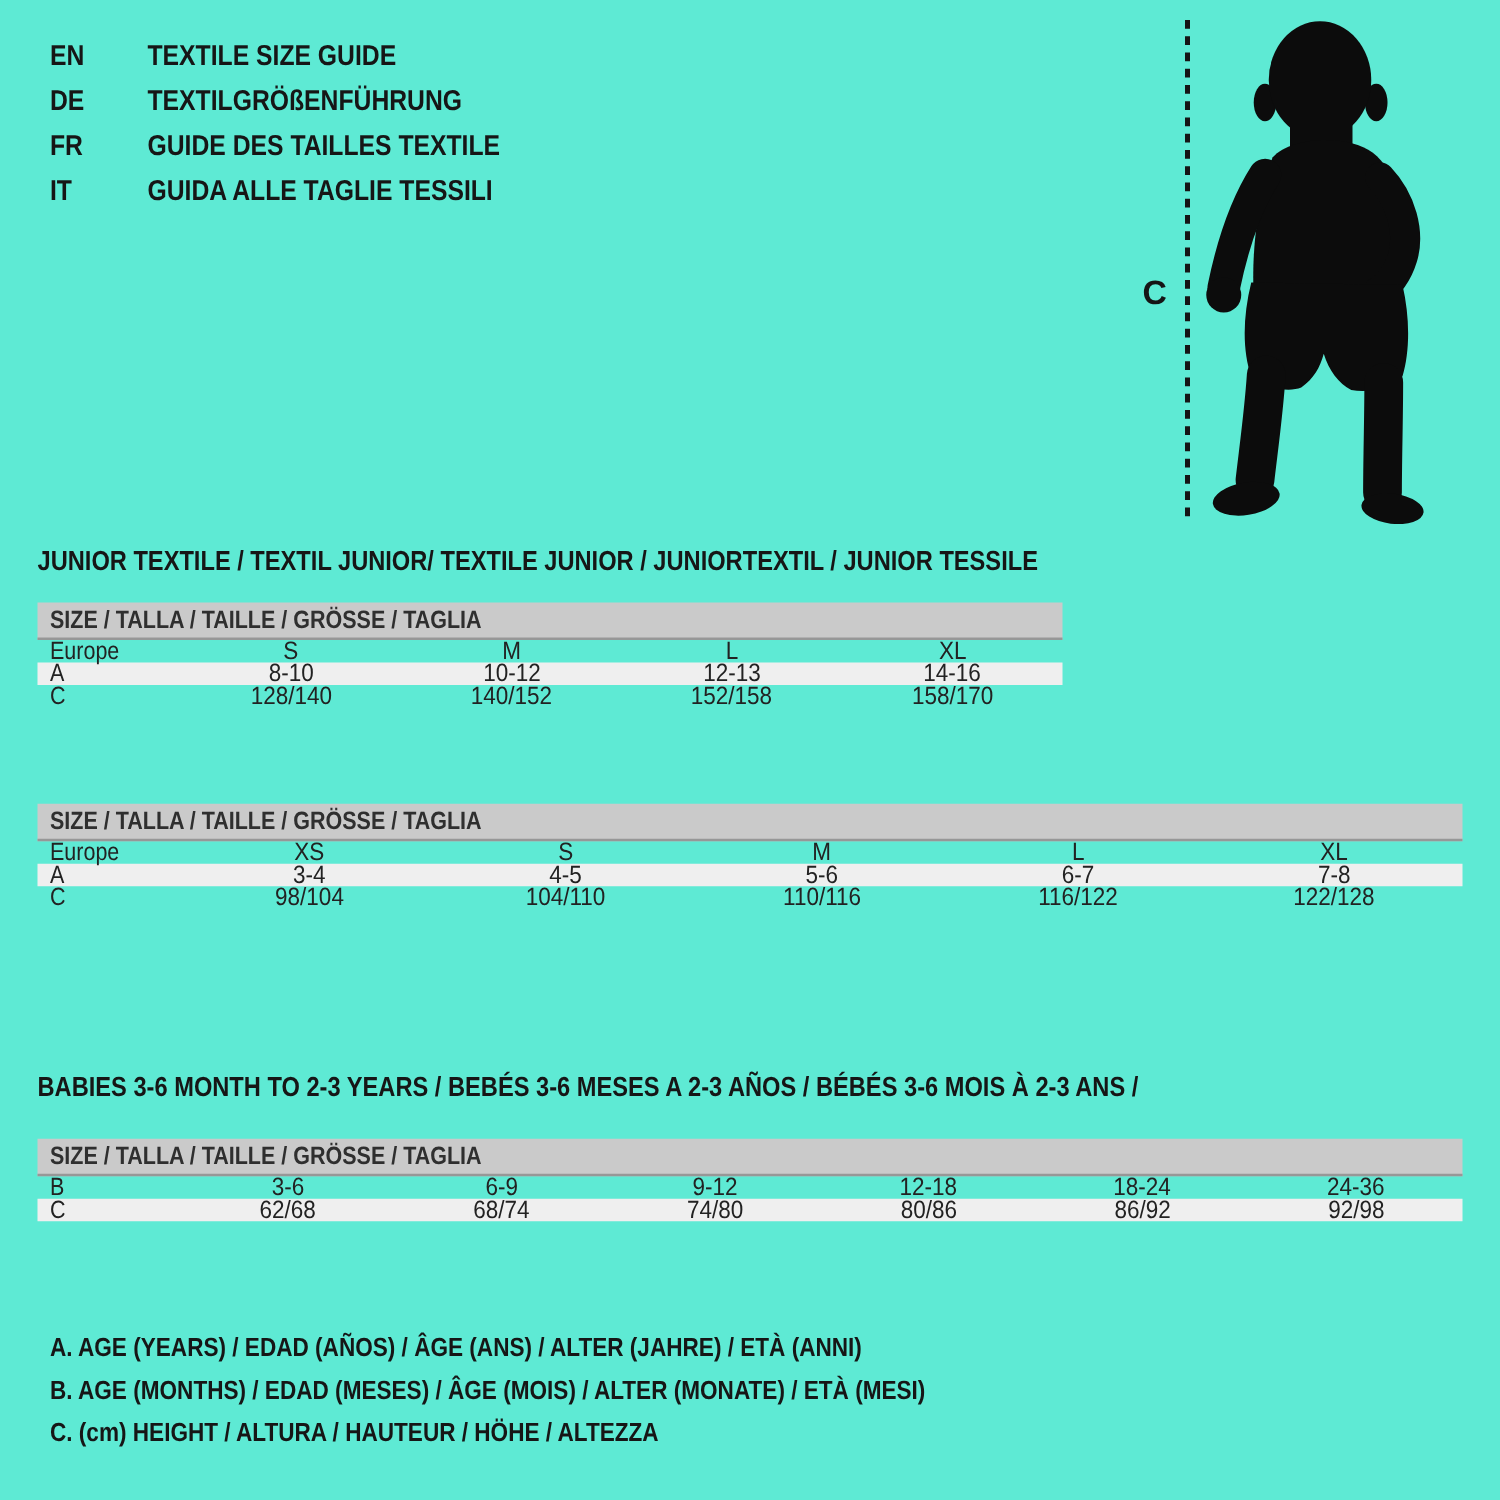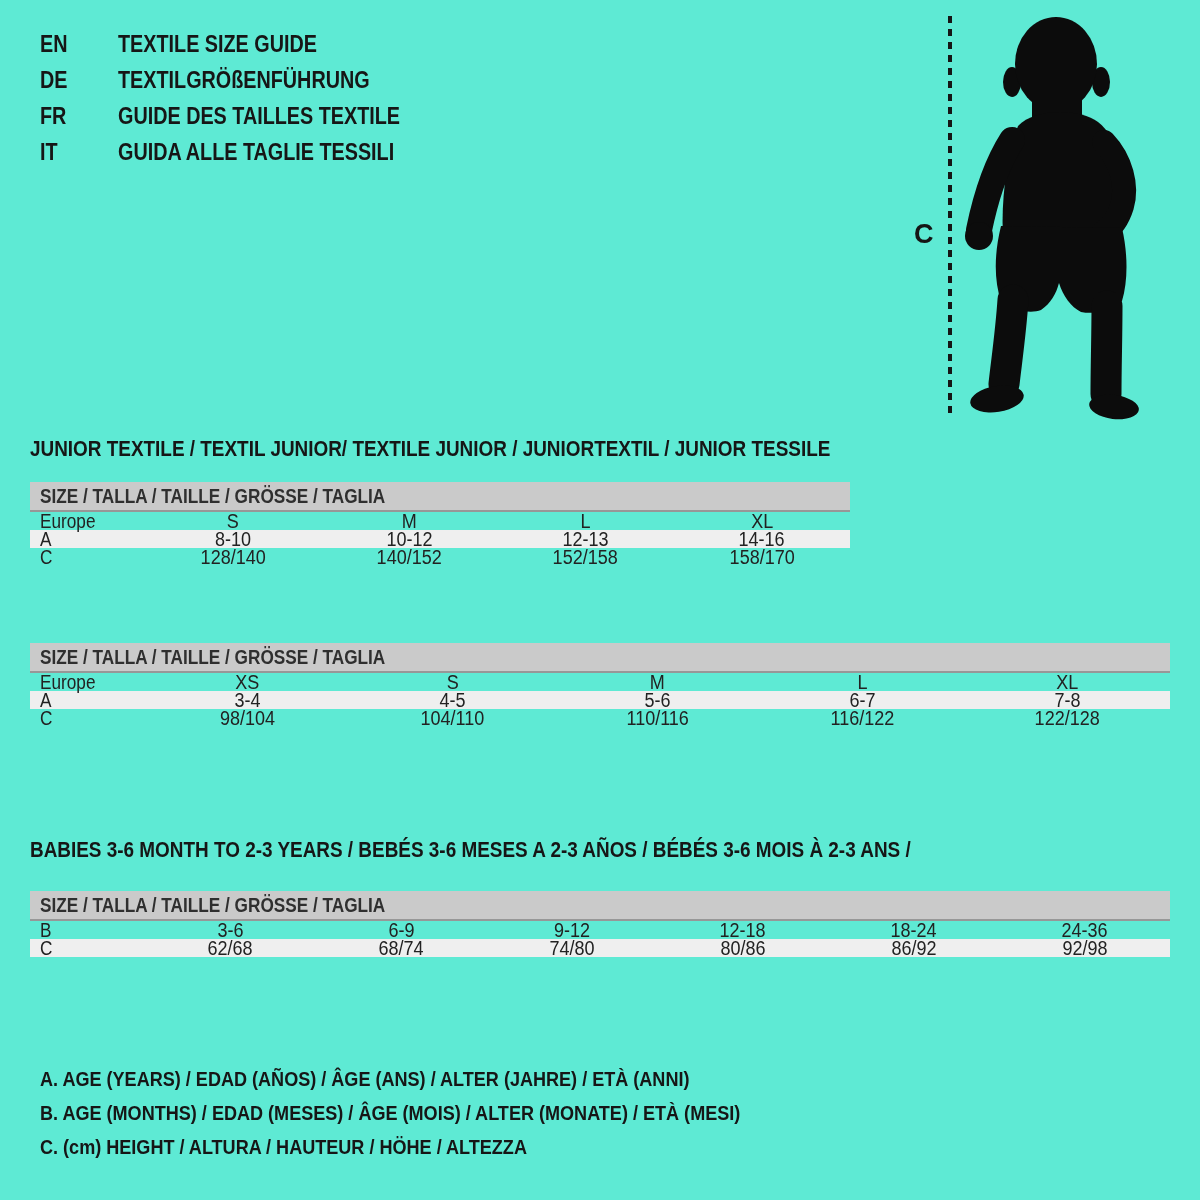--- a/index.html
+++ b/index.html
@@ -22,21 +22,21 @@
   .lang-row { display: flex; height: 36px; align-items: center; font-weight: bold; font-size: 23px; color: #161616; }
   .lang-code { width: 78px; }
 
   
   .figure { position: absolute; left: 900px; top: 0; width: 300px; height: 430px; }
 
   
   .section { position: absolute; left: 30px; }
   .sec-heading { font-weight: bold; font-size: 22px; color: #161616; height: 26px; line-height: 26px; margin-bottom: 20px; }
   .sec-heading .sub { font-size: 13px; font-weight: bold; position: relative; top: 3px; }
-  .sec-heading2 { line-height: 31px; height: auto; margin-bottom: 26px; }
+  .sec-heading2 { line-height: 31px; height: auto; margin-bottom: 26px; margin-top: 20px; }
 
   .size-bar {
     height: 30px;
     background: #cacaca;
     border-bottom: 2px solid #979797;
     display: flex;
     align-items: center;
     padding-left: 10px;
     font-weight: bold;
     font-size: 20px;

